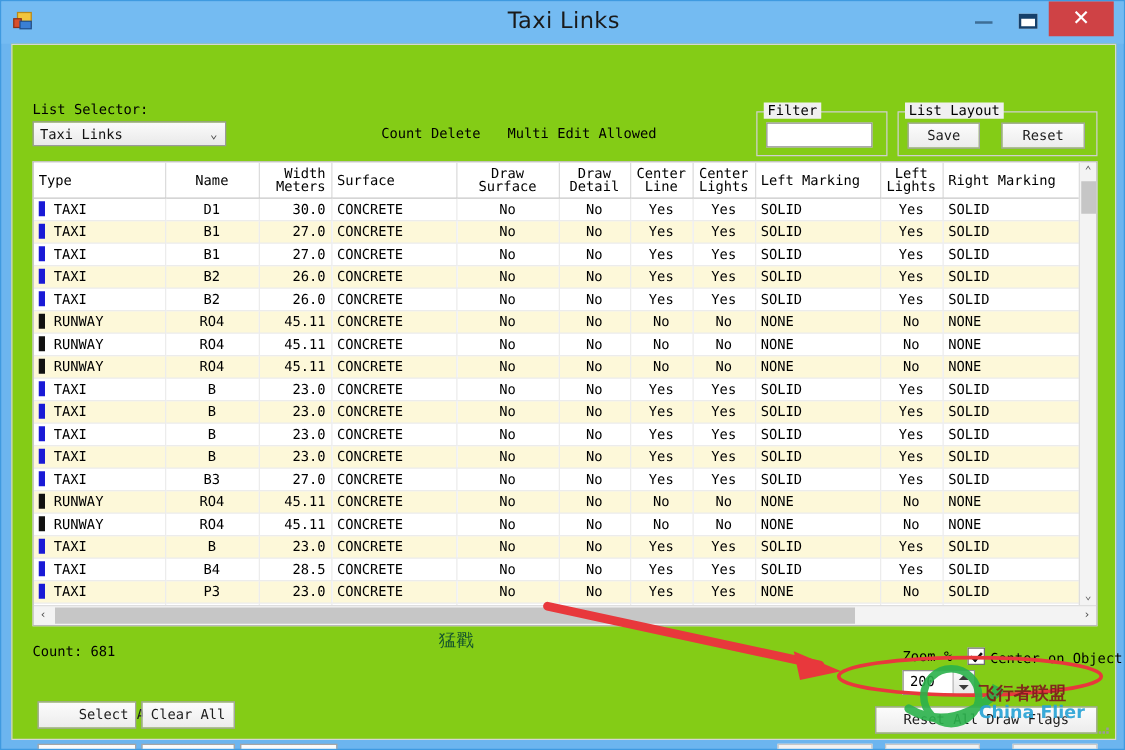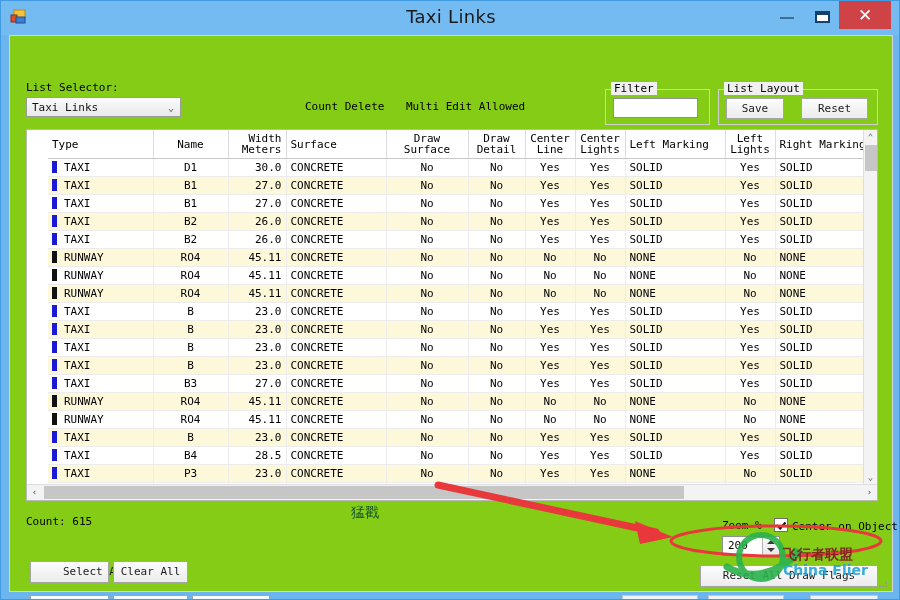--- a/index.html
+++ b/index.html
@@ -150,21 +150,20 @@
     box-sizing: border-box;
     border: 1px solid #b9b9b9;
     background: #ffffff;
     overflow: hidden;
   }
   table.dg {
     border-collapse: collapse;
     table-layout: fixed;
     width: 838px;
     font-size: 11px;
-    margin-left: 21px;
   }
   table.dg th {
     height: 28px;
     background: #ffffff;
     border-right: 1px solid #dcdcdc;
     border-bottom: 1px solid #c8c8c8;
     font-weight: normal;
     font-size: 11px;
     color: #000;
     padding: 0 4px;
@@ -664,21 +663,21 @@
         <div class="arrow-dn">⌄</div>
       </div>
 
       <div class="hscroll">
         <div class="arrow-l">‹</div>
         <div class="hthumb"></div>
         <div class="arrow-r">›</div>
       </div>
     </div>
 
-    <div class="lbl" id="count-label">Count: 615</div>
+    <div class="lbl" id="count-label">Count: 681</div>
 
     <div class="btn" id="btn-select-all">Select All</div>
     <div class="btn" id="btn-clear-all">Clear All</div>
     <div class="btn" id="btn-export">Export</div>
     <div class="btn" id="btn-preview">Preview</div>
     <div class="btn" id="btn-print">Print</div>
 
     <div class="lbl" id="zoom-label">Zoom %</div>
     <div class="chk" id="chk-center">
       <span class="box"></span><span>Center on Object</span>

